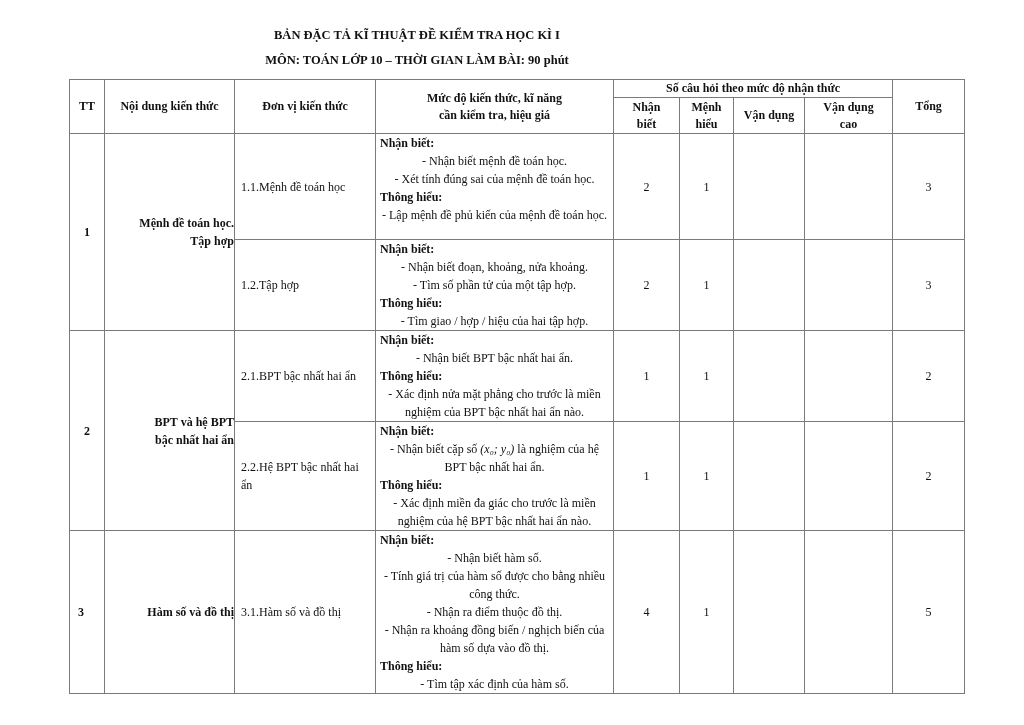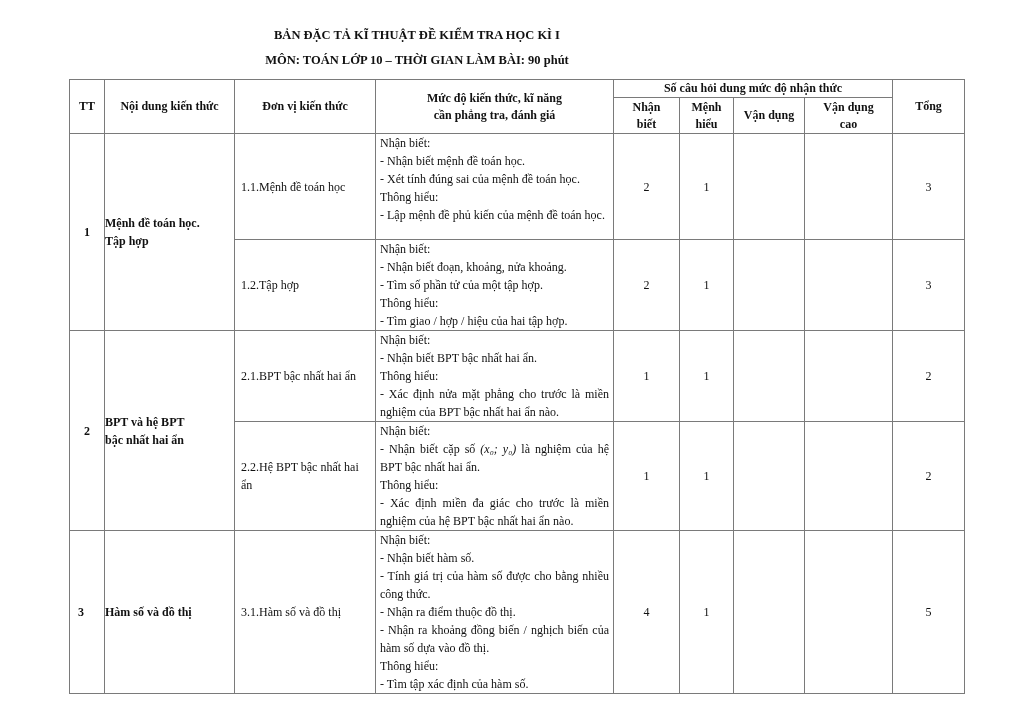--- a/index.html
+++ b/index.html
@@ -5,25 +5,25 @@
   html, body { margin:0; padding:0; background:#ffffff; }
   body { width:1024px; height:725px; position:relative; overflow:hidden;
          font-family:"Liberation Serif", "DejaVu Serif", serif; color:#111; }
   .title { position:absolute; left:0; width:834px; text-align:center; font-weight:bold; font-size:12.5px; }
   .t1 { top:28px; }
   .t2 { top:45px;margin-top:8px; }
   table.spec { position:absolute; left:69px; top:79px; border-collapse:collapse; table-layout:fixed; width:895px; }
   table.spec td, table.spec th { border:1px solid #7a7a7a; padding:0; vertical-align:middle; font-size:12px; line-height:18px; }
   table.spec th { font-weight:bold; text-align:center; font-size:12px; line-height:17px; }
   .c { text-align:center; }
-  .topic { font-weight:bold; font-size:14.5px; line-height:20px; text-align:left; }
+  .topic { font-weight:bold; font-size:14.5px; line-height:20px; text-align:right; }
   .unit { padding-left:6px !important; padding-right:4px !important;margin-left:24px; }
   .desc { padding:0 4px 0 4px !important; vertical-align:top !important; }
-  .desc .lvl { font-weight:normal; display:block; }
-  .desc .it { display:block; }
+  .desc .lvl { font-weight:bold; display:block; }
+  .desc .it { display:block;text-align:center; }
   .just { text-align:justify; }
   .tt { font-weight:bold; text-align:center; }
   .tt-left { text-align:left; padding-left:8px !important; }
   i.m { }
 </style>
 </head>
 <body>
 
 <div class="title t1">BẢN ĐẶC TẢ KĨ THUẬT ĐỀ KIỂM TRA HỌC KÌ I</div>
 <div class="title t2">MÔN: TOÁN LỚP 10 – THỜI GIAN LÀM BÀI: 90 phút</div>
@@ -40,23 +40,23 @@
       <col style="width:88px">
       <col style="width:72px">
   </colgroup>
   <thead>
     <tr style="height:18px">
       <th rowspan="2">TT</th>
       <th rowspan="2">Nội dung kiến thức</th>
       <th rowspan="2">Đơn vị kiến thức</th>
       <th rowspan="2">
         <div>Mức độ kiến thức, kĩ năng</div>
-        <div>cần phẳng tra, đánh giá</div>
+        <div>cần kiểm tra, hiệu giá</div>
       </th>
-      <th colspan="4">Số câu hỏi dung mức độ nhận thức</th>
+      <th colspan="4">Số câu hỏi theo mức độ nhận thức</th>
       <th rowspan="2">Tổng</th>
     </tr>
     <tr style="height:36px">
       <th>
         <div>Nhận</div>
         <div>biết</div>
       </th>
       <th>
         <div>Mệnh</div>
         <div>hiểu</div>

